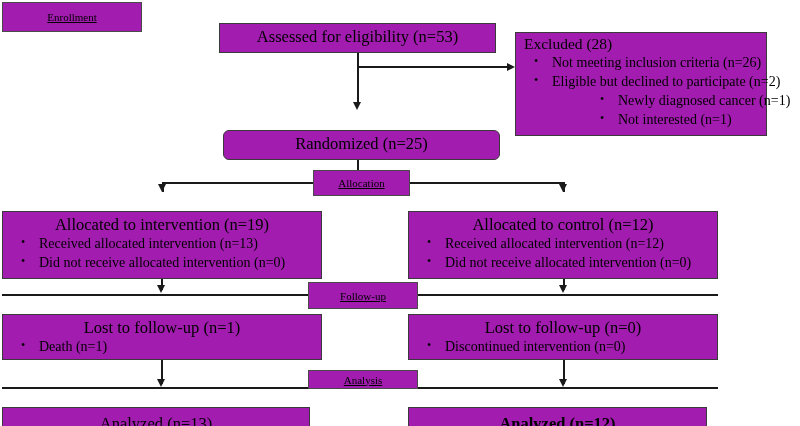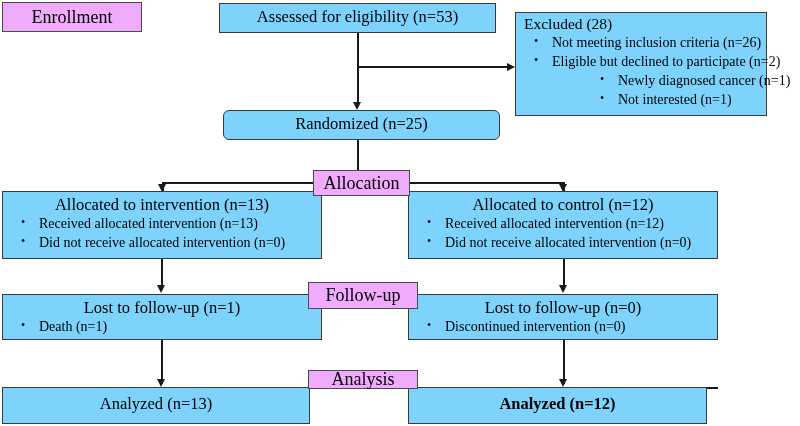--- a/index.html
+++ b/index.html
@@ -13,33 +13,35 @@
     height: 426px;
     background: #ffffff;
     font-family: "Liberation Serif", "DejaVu Serif", serif;
     color: #000000;
     overflow: hidden;
   }
   .box {
     position: absolute;
     box-sizing: border-box;
     border: 1.5px solid #3a3a3a;
-    background: #7dd3fc;
+    background: #a21caf;
     z-index: 3;
+    margin-top: 20px;
   }
   .stage {
     position: absolute;
     box-sizing: border-box;
     border: 1.5px solid #4a4a4a;
-    background: #f0abfc;
+    background: #a21caf;
     z-index: 6;
     display: flex;
     align-items: center;
     justify-content: center;
-    font-size: 18px;
+    font-size: 11px;
+    text-decoration: underline;
   }
   .title {
     text-align: center;
     font-size: 16.5px;
     line-height: 1.12;
     white-space: nowrap;
   }
   .box .title {
     padding-top: 4px;
   }
@@ -162,21 +164,21 @@
         </ul>
       </li>
     </ul>
   </div>
 
   <div class="box" style="left:223px; top:110px; width:277px; height:30px;border-radius:6px;">
     <div class="title">Randomized (n=25)</div>
   </div>
 
   <div class="box" style="left:2px; top:191px; width:320px; height:68px;">
-    <div class="title">Allocated to intervention (n=13)</div>
+    <div class="title">Allocated to intervention (n=19)</div>
     <ul class="bullets">
       <li>
         <span>Received allocated intervention (n=13)</span>
       </li>
       <li>
         <span>Did not receive allocated intervention (n=0)</span>
       </li>
     </ul>
   </div>
 

